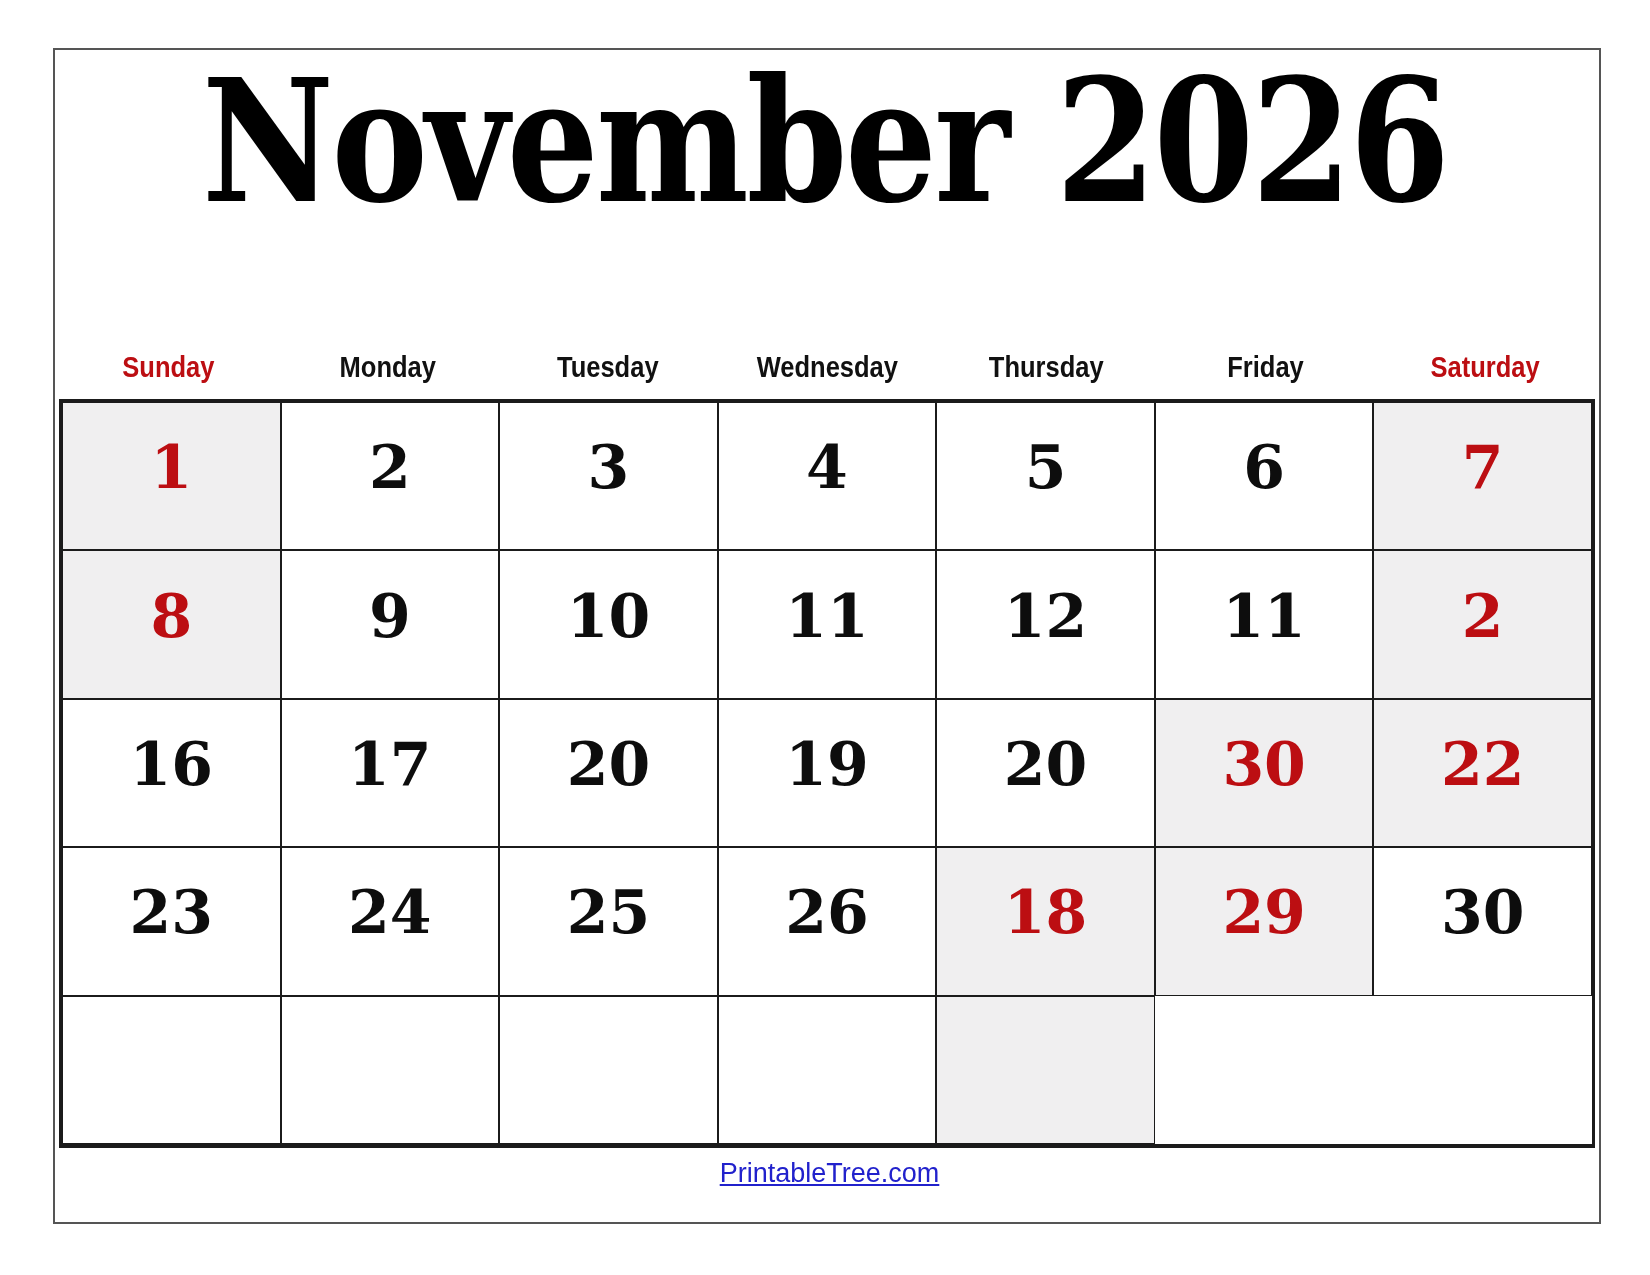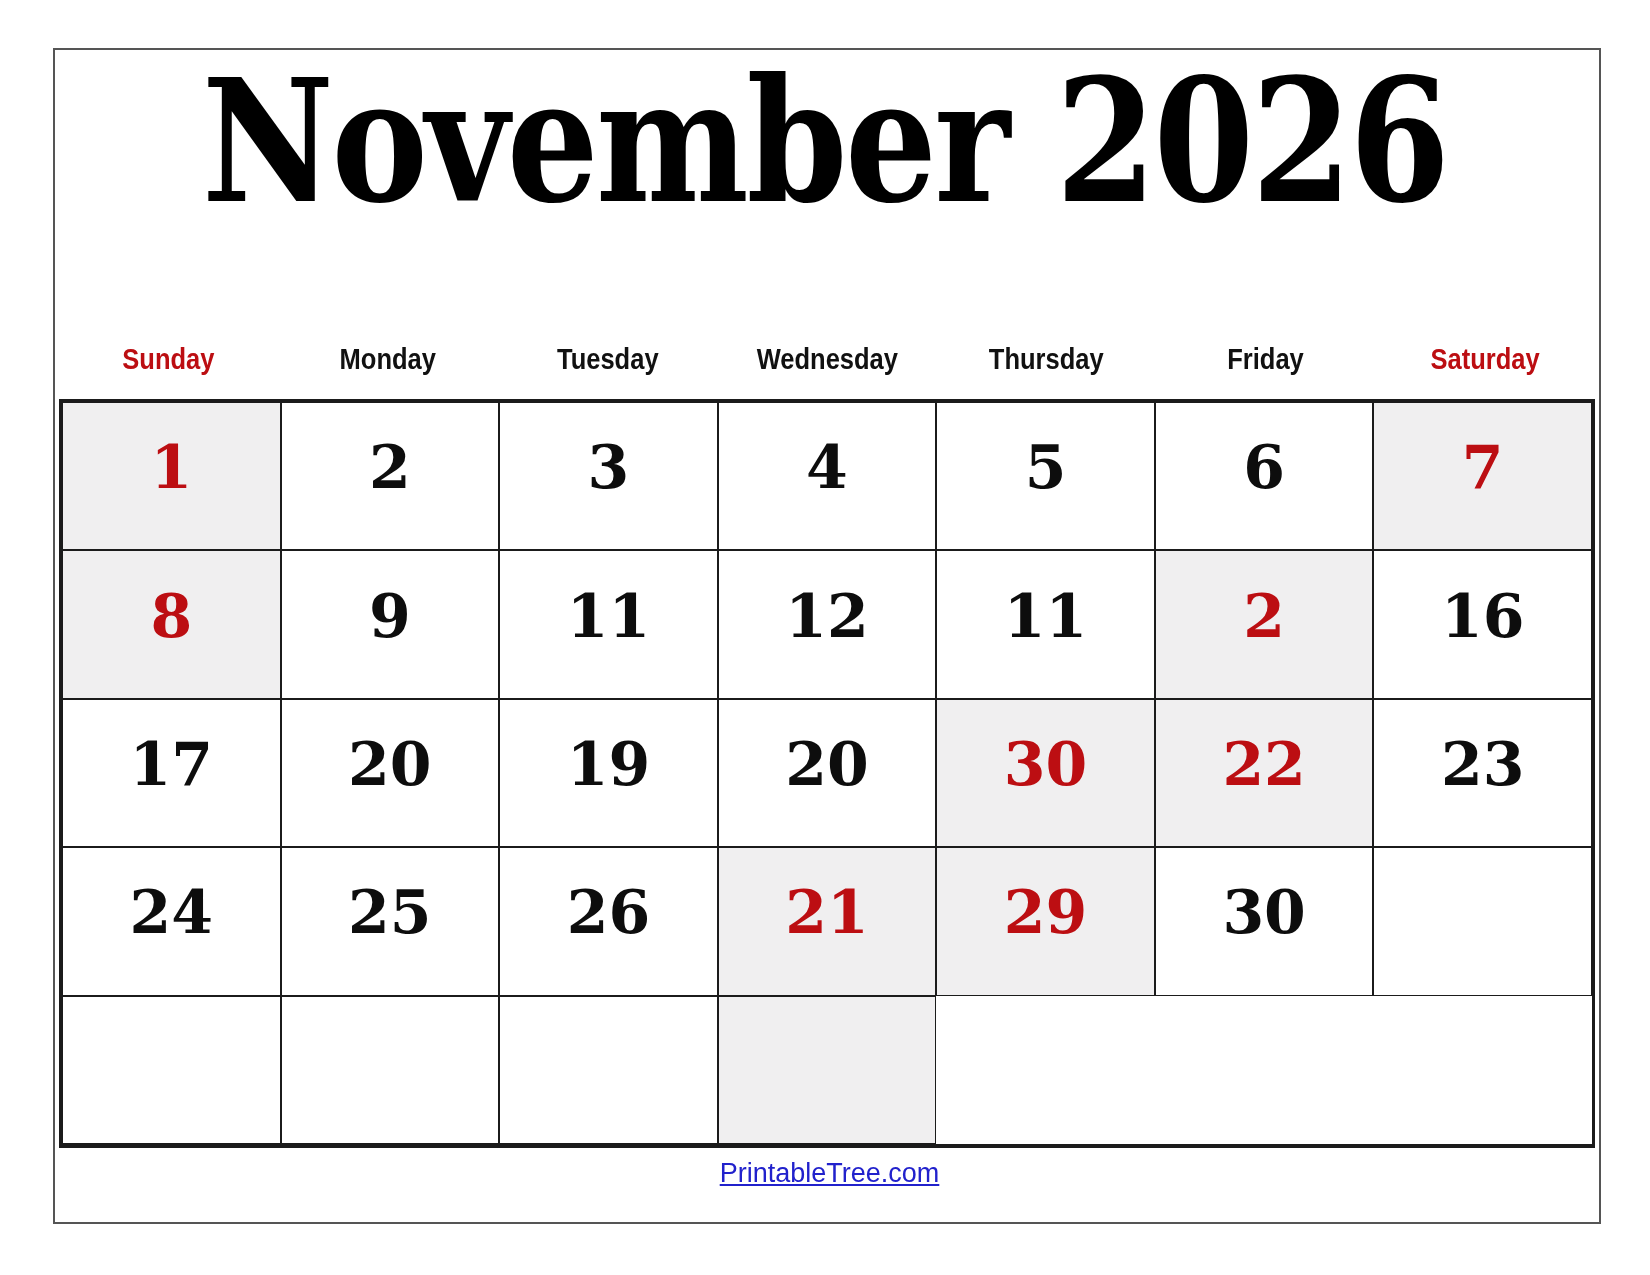--- a/index.html
+++ b/index.html
@@ -15,21 +15,21 @@
   .title-wrap{
     position:absolute;left:0;top:36px;width:100%;height:190px;
     display:flex;align-items:flex-end;justify-content:center;
   }
   .title-inner{
     font-family:"DejaVu Serif",serif;font-weight:700;font-size:170px;line-height:1;
     color:#000;white-space:nowrap;display:inline-block;transform:scaleX(0.85);
     letter-spacing:-3px;
   }
   .dow-row{
-    position:absolute;left:59px;top:332px;width:1536px;height:44px;
+    position:absolute;left:59px;top:340px;width:1536px;height:44px;
     display:grid;grid-template-columns:repeat(7,1fr);align-items:end;
   }
   .dow-cell{
     text-align:center;font-weight:700;font-size:29px;color:#111;line-height:1.1;
   }
   .dow-cell span{display:inline-block;transform:scaleX(0.88);}
   .dow-cell.weekend{color:var(--red);}
   .grid{
     position:absolute;left:59px;top:399px;width:1536px;height:749px;
     box-sizing:border-box;border:3px solid var(--grid-line);border-bottom-width:4px;
@@ -94,20 +94,23 @@
     <div class="cell weekend">
       <span class="num">7</span>
     </div>
     <div class="cell weekend">
       <span class="num">8</span>
     </div>
     <div class="cell">
       <span class="num">9</span>
     </div>
     <div class="cell">
+      <span class="num">10</span>
+    </div>
+    <div class="cell">
       <span class="num">11</span>
     </div>
     <div class="cell">
       <span class="num">12</span>
     </div>
     <div class="cell">
       <span class="num">11</span>
     </div>
     <div class="cell weekend">
       <span class="num">2</span>
@@ -139,21 +142,21 @@
     <div class="cell">
       <span class="num">24</span>
     </div>
     <div class="cell">
       <span class="num">25</span>
     </div>
     <div class="cell">
       <span class="num">26</span>
     </div>
     <div class="cell weekend">
-      <span class="num">21</span>
+      <span class="num">18</span>
     </div>
     <div class="cell weekend">
       <span class="num">29</span>
     </div>
     <div class="cell">
       <span class="num">30</span>
     </div>
     <div class="cell">
       <span class="num"></span>
     </div>

